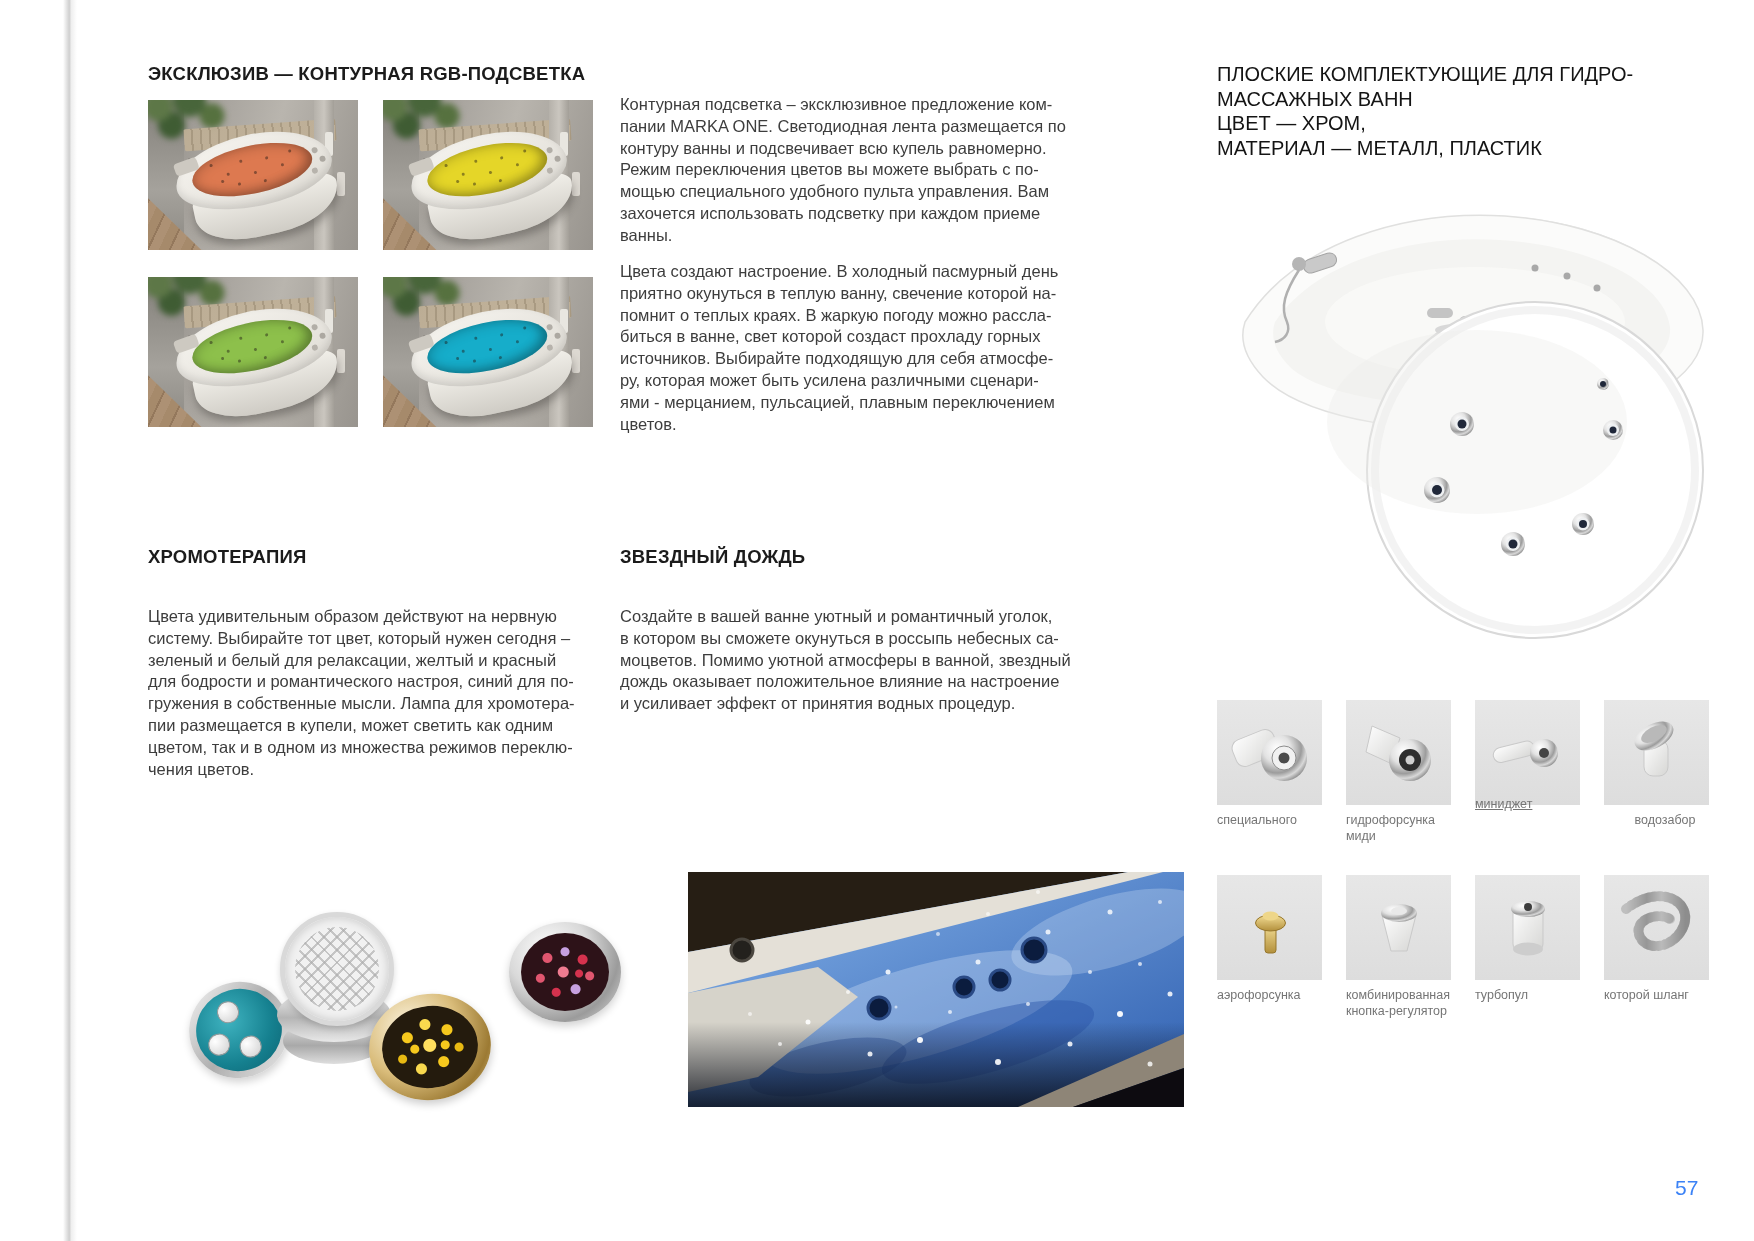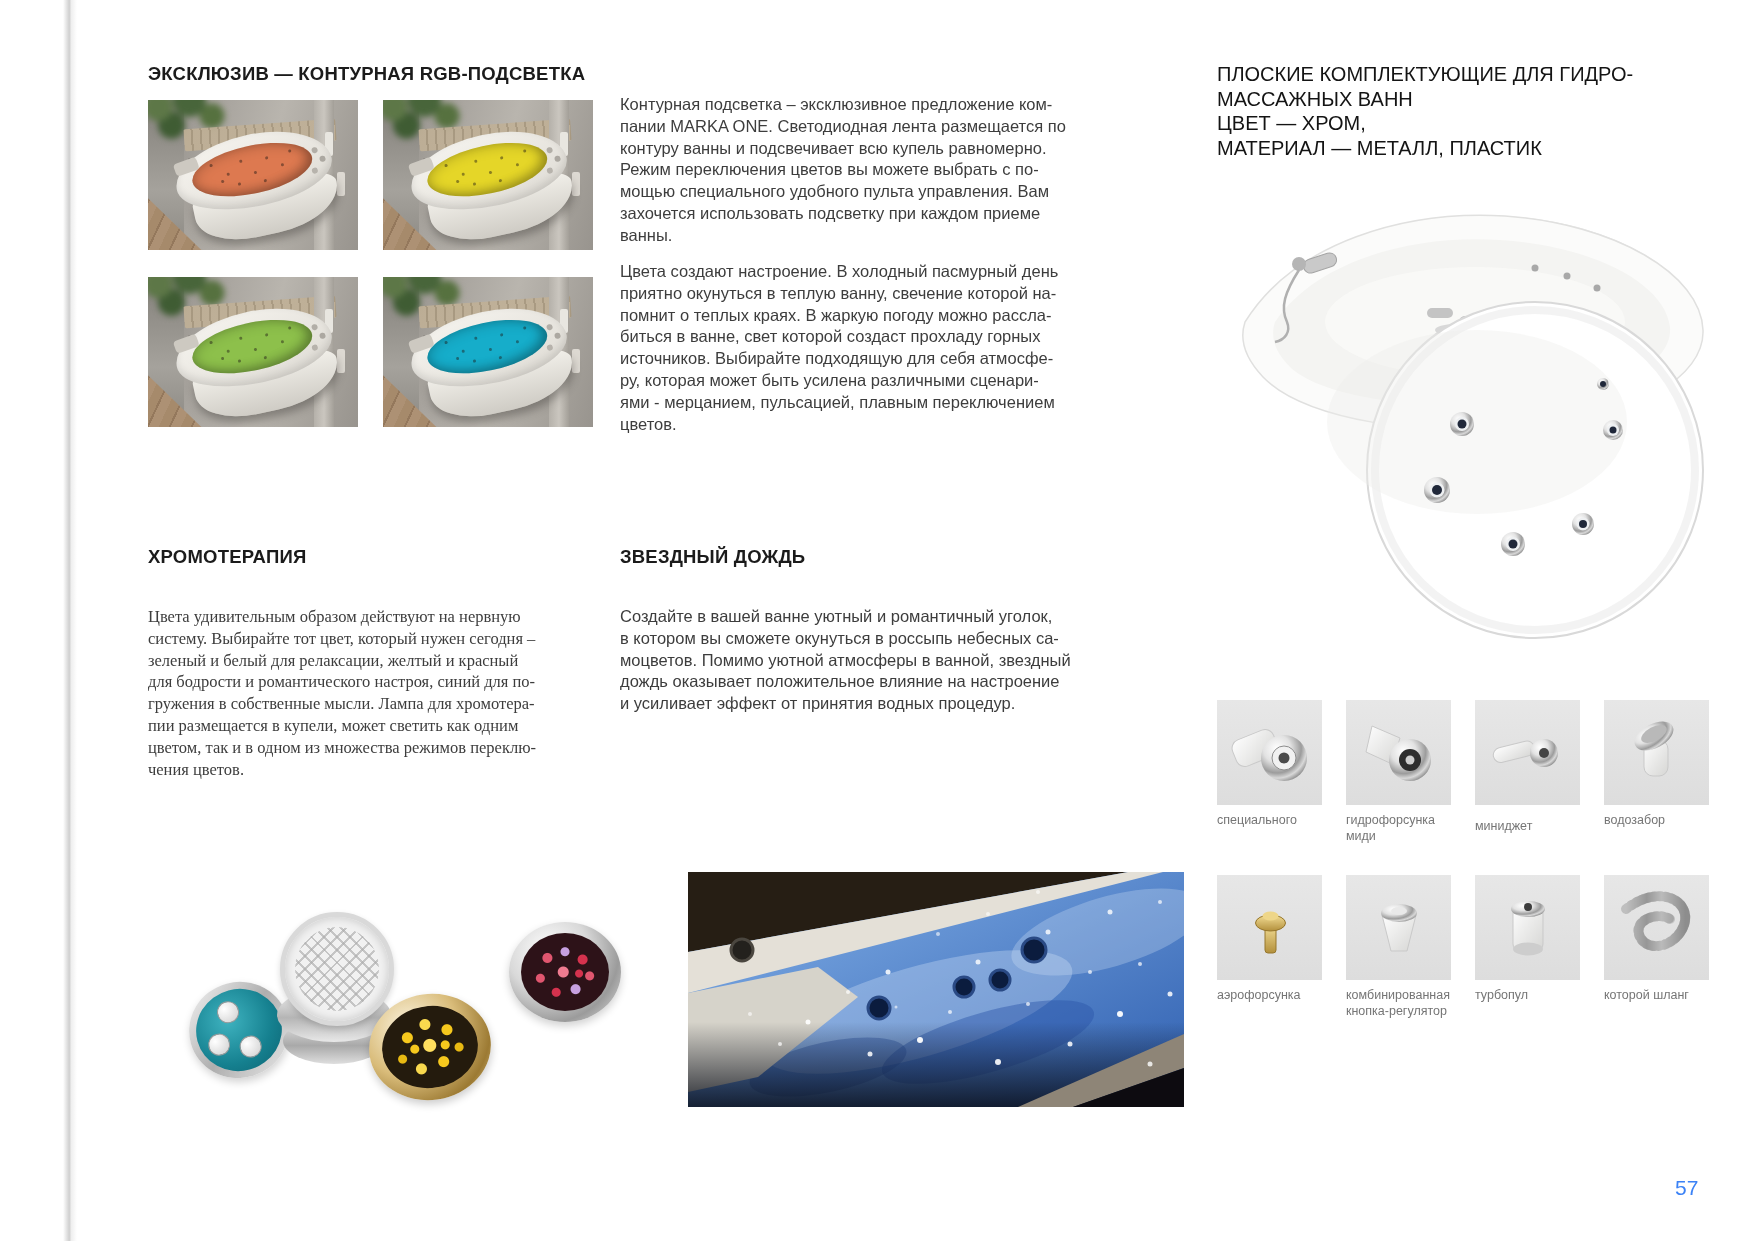--- a/index.html
+++ b/index.html
@@ -217,21 +217,21 @@
 цветов.</div>
   <div class="abs para" style="left:583px;top:94px;">Контурная подсветка – эксклюзивное предложение ком-
 пании MARKA ONE. Светодиодная лента размещается по
 контуру ванны и подсвечивает всю купель равномерно.
 Режим переключения цветов вы можете выбрать с по-
 мощью специального удобного пульта управления. Вам
 захочется использовать подсветку при каждом приеме
 ванны.</div>
 
   <div class="abs h1" style="left:111px;top:546px;">ХРОМОТЕРАПИЯ</div>
-  <div class="abs para" style="left:111px;top:606px;font-family:Liberation Serif, serif;">Цвета удивительным образом действуют на нервную
+  <div class="abs para" style="left:111px;top:606px;">Цвета удивительным образом действуют на нервную
 систему. Выбирайте тот цвет, который нужен сегодня –
 зеленый и белый для релаксации, желтый и красный
 для бодрости и романтического настроя, синий для по-
 гружения в собственные мысли. Лампа для хромотера-
 пии размещается в купели, может светить как одним
 цветом, так и в одном из множества режимов переклю-
 чения цветов.</div>
 
   <div class="abs" style="left:110px;top:860px;width:480px;height:255px;">
     <div id="lampA" class="lamp">
@@ -433,22 +433,22 @@
     </div>
     <div class="cell" style="left:387px;top:175px;">
       <svg viewBox="0 0 105 105">
         <path d="M22,34 C56,8 88,26 80,50 C72,72 44,78 36,62 C28,46 52,36 66,44" fill="none" stroke="url(#gSteel)" stroke-width="10" stroke-linecap="round"></path>
         <path d="M22,34 C56,8 88,26 80,50 C72,72 44,78 36,62 C28,46 52,36 66,44" fill="none" stroke="#7e7e7e" stroke-width="10" stroke-linecap="round" stroke-dasharray="2 4" opacity=".45"></path>
       </svg>
     </div>
 
     <div class="clabel" style="left:0;top:112px;">специального</div>
     <div class="clabel" style="left:129px;top:112px;width:108px;">гидрофорсунка миди</div>
-    <div class="clabel" style="left:258px;top:118px;">миниджет</div>
-    <div class="clabel" style="left:387px;top:112px;">водозабор</div>
+    <div class="clabel" style="left:258px;top:96px;text-decoration:underline;">миниджет</div>
+    <div class="clabel" style="left:387px;top:112px;text-align:center;">водозабор</div>
     <div class="clabel" style="left:0;top:287px;">аэрофорсунка</div>
     <div class="clabel" style="left:129px;top:287px;width:118px;">комбинированная кнопка-регулятор</div>
     <div class="clabel" style="left:258px;top:287px;">турбопул</div>
     <div class="clabel" style="left:387px;top:287px;">которой шланг</div>
   </div>
 
   <div id="page-number" class="abs" style="left:1638px;top:1176px;">57</div>
 </div>
 
 </body></html>

